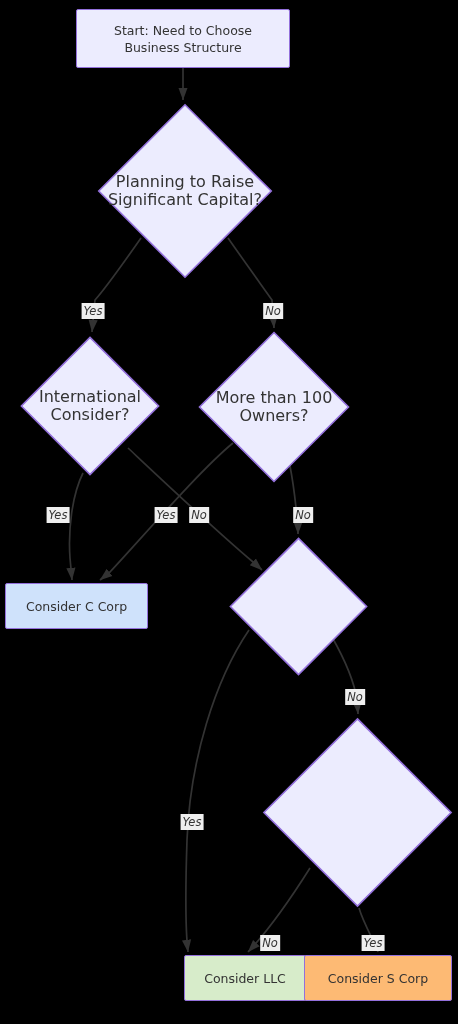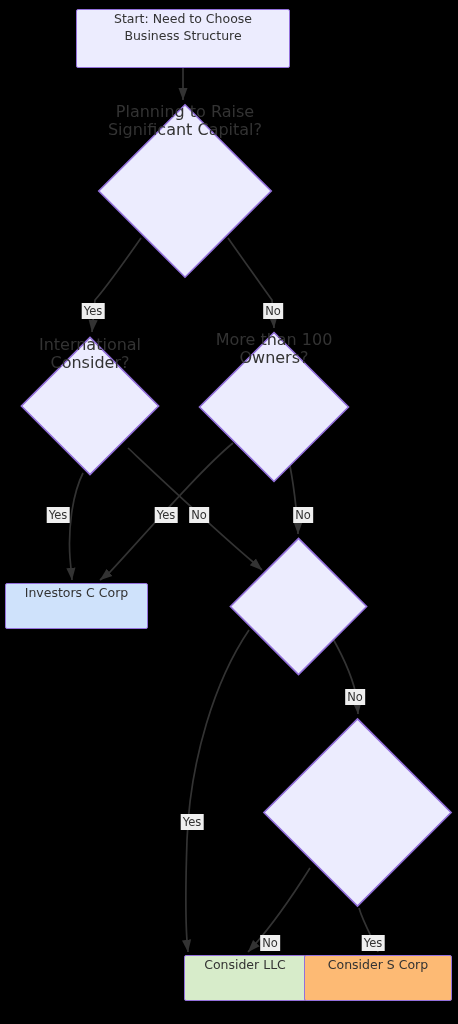--- a/index.html
+++ b/index.html
@@ -29,21 +29,21 @@
   }
   .edge-path {
     fill: none;
     stroke: #333333;
     stroke-width: 1.7px;
   }
   .node {
     position: absolute;
     box-sizing: border-box;
     display: flex;
-    align-items: flex-start;
+    align-items: center;
     justify-content: center;
     text-align: center;
   }
   .node-rect {
     border: 1.6px solid #9370db;
     border-radius: 2px;
     background: #ececfe;
   }
   .node-rect .node-label {
     color: #333333;
@@ -78,20 +78,21 @@
   .edge-label {
     position: absolute;
     background: #efefef;
     color: #333333;
     font-size: 11.5px;
     line-height: 14px;
     padding: 1px 2px;
     white-space: nowrap;
     transform: translate(-50%, -50%);
     z-index: 5;
+    font-style: italic;
   }
 </style>
 </head>
 <body>
 
 <div id="flowchart">
 
   <svg class="edges" viewBox="0 0 458 1024" xmlns="http://www.w3.org/2000/svg">
     <defs>
       <marker id="arrow" markerWidth="9" markerHeight="9" refX="7.2" refY="3.1" orient="auto" markerUnits="strokeWidth">
@@ -133,21 +134,21 @@
 Consider?</span>
       </div>
       <div class="node node-diamond" style="left: 198px; top: 331px; width: 152px; height: 152px;">
         <svg class="diamond-shape" viewBox="0 0 100 100" preserveAspectRatio="none">
           <polygon points="50,1 99,50 50,99 1,50" fill="#ececfe" stroke="#9370db" vector-effect="non-scaling-stroke"></polygon>
         </svg>
         <span class="node-label">More than 100
 Owners?</span>
       </div>
       <div class="node node-rect" style="left: 5px; top: 583px; width: 143px; height: 46px; background: rgb(207, 226, 251);">
-        <span class="node-label">Investors C Corp</span>
+        <span class="node-label">Consider C Corp</span>
       </div>
       <div class="node node-diamond" style="left: 229px; top: 537px; width: 139px; height: 139px;">
         <svg class="diamond-shape" viewBox="0 0 100 100" preserveAspectRatio="none">
           <polygon points="50,1 99,50 50,99 1,50" fill="#ececfe" stroke="#9370db" vector-effect="non-scaling-stroke"></polygon>
         </svg>
       </div>
       <div class="node node-diamond" style="left: 262px; top: 717px; width: 191px; height: 191px;">
         <svg class="diamond-shape" viewBox="0 0 100 100" preserveAspectRatio="none">
           <polygon points="50,1 99,50 50,99 1,50" fill="#ececfe" stroke="#9370db" vector-effect="non-scaling-stroke"></polygon>
         </svg>

